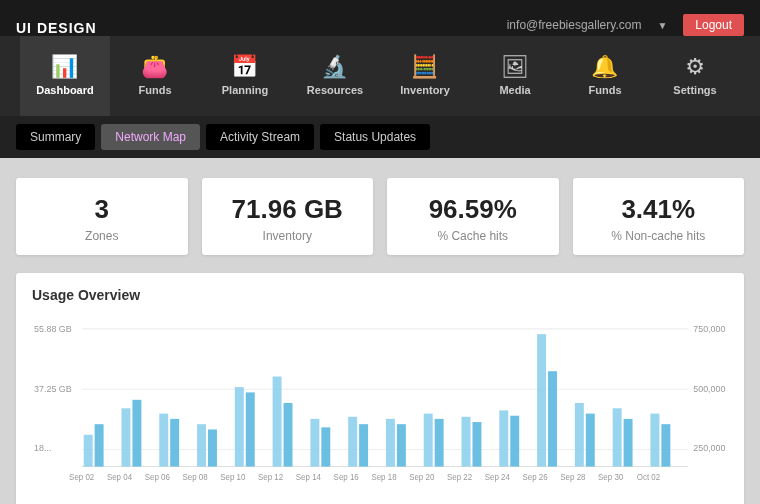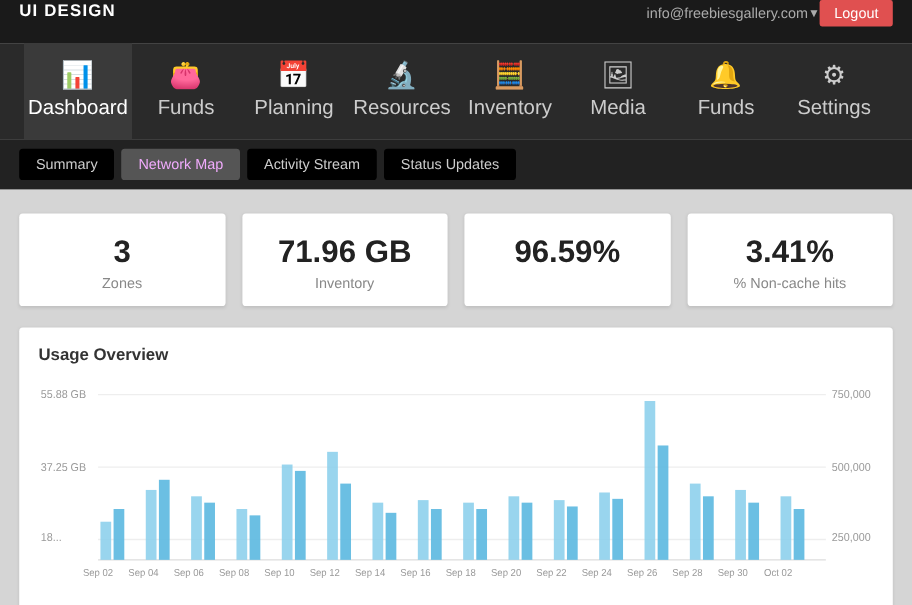--- a/index.html
+++ b/index.html
@@ -9,34 +9,34 @@
       width: 760px;
       min-height: 504px;
       overflow-x: hidden;
     }
 
     
     .top-bar {
       background: #1a1a1a;
       height: 36px;
       display: flex;
-      align-items: flex-start;
+      align-items: flex-end;
       justify-content: space-between;
       padding: 0 16px;
     }
     .app-title {
       color: #fff;
       font-size: 14px;
       font-weight: bold;
       letter-spacing: 1px;
     }
     .top-bar-right {
       display: flex;
       align-items: center;
-      gap: 0;
+      gap: 16px;
     }
     .user-email {
       color: #aaa;
       font-size: 12px;
     }
     .dropdown-arrow {
       color: #aaa;
       font-size: 10px;
     }
     .logout-btn {
@@ -72,21 +72,21 @@
       transition: background 0.2s;
     }
     .nav-item.active {
       background: #3a3a3a;
       color: #fff;
     }
     .nav-icon {
       font-size: 22px;
       line-height: 1;
     }
-    .nav-label { font-size: 17px; }
+    .nav-label { font-size: 11px; font-weight: bold; }
 
     
     .sub-nav {
       background: #222;
       height: 42px;
       display: flex;
       align-items: center;
       padding: 0 16px;
       gap: 6px;
     }
@@ -219,20 +219,21 @@
     <div class="stat-card">
       <div class="stat-value">3</div>
       <div class="stat-label">Zones</div>
     </div>
     <div class="stat-card">
       <div class="stat-value">71.96 GB</div>
       <div class="stat-label">Inventory</div>
     </div>
     <div class="stat-card">
       <div class="stat-value">96.59%</div>
+      <div class="stat-label">% Cache hits</div>
     </div>
     <div class="stat-card">
       <div class="stat-value">3.41%</div>
       <div class="stat-label">% Non-cache hits</div>
     </div>
   </div>
 
   <div class="chart-container">
     <div class="chart-title">Usage Overview</div>
     <div class="chart-area">

